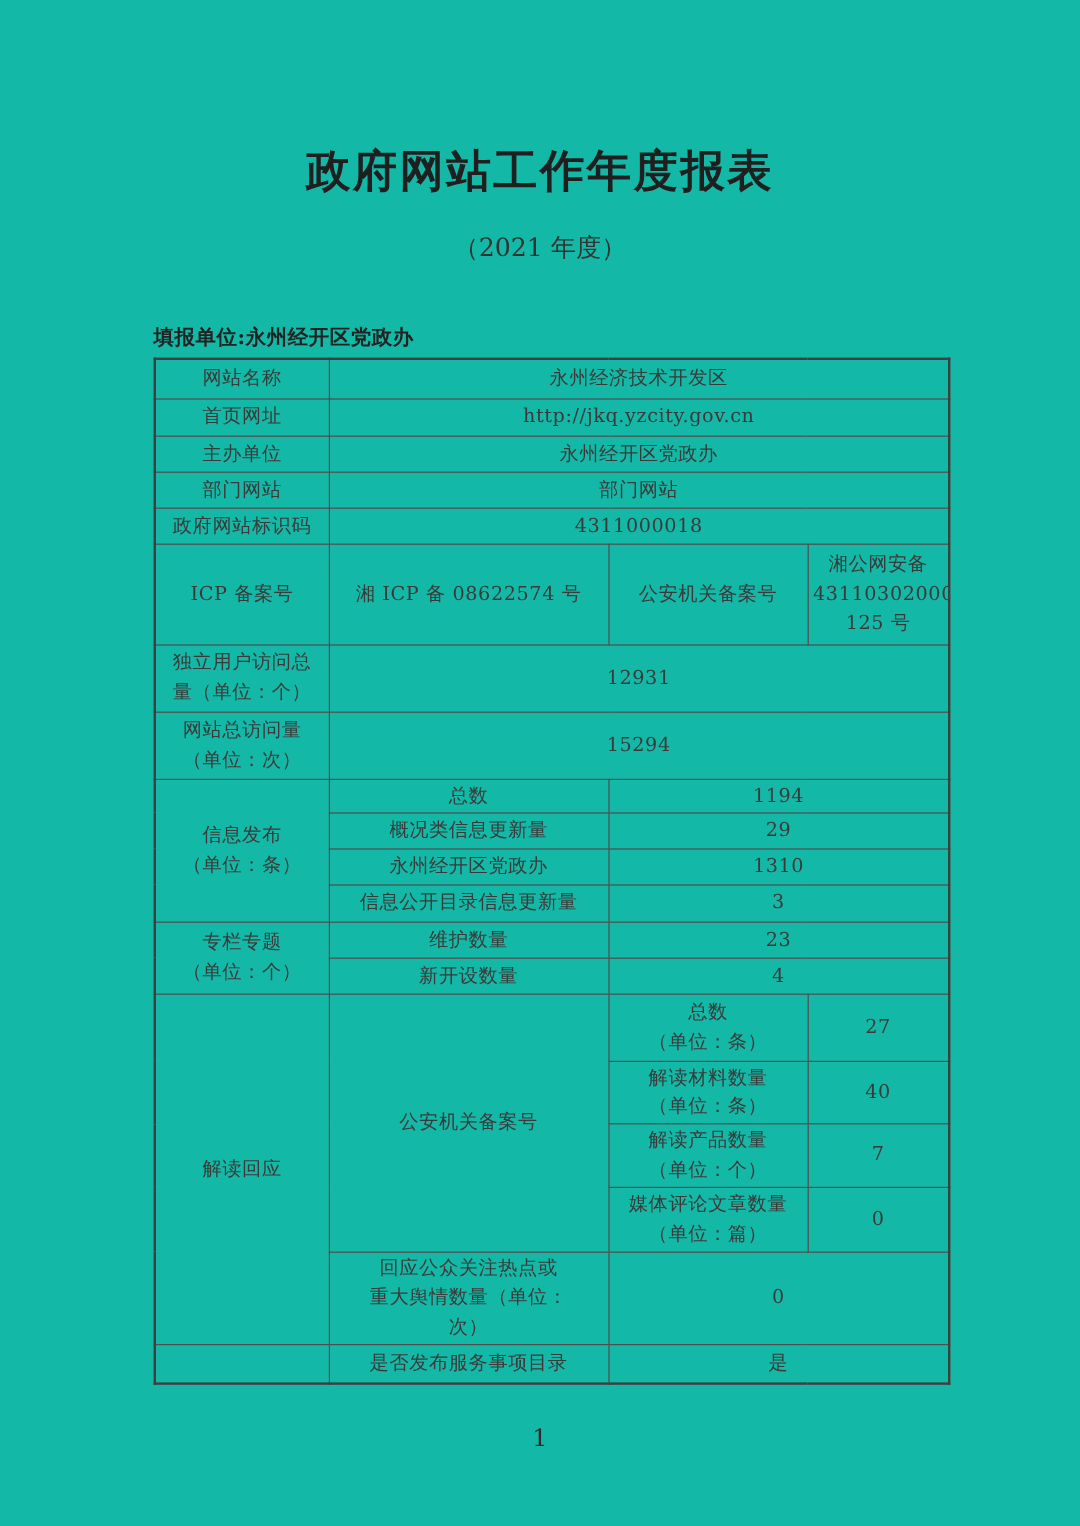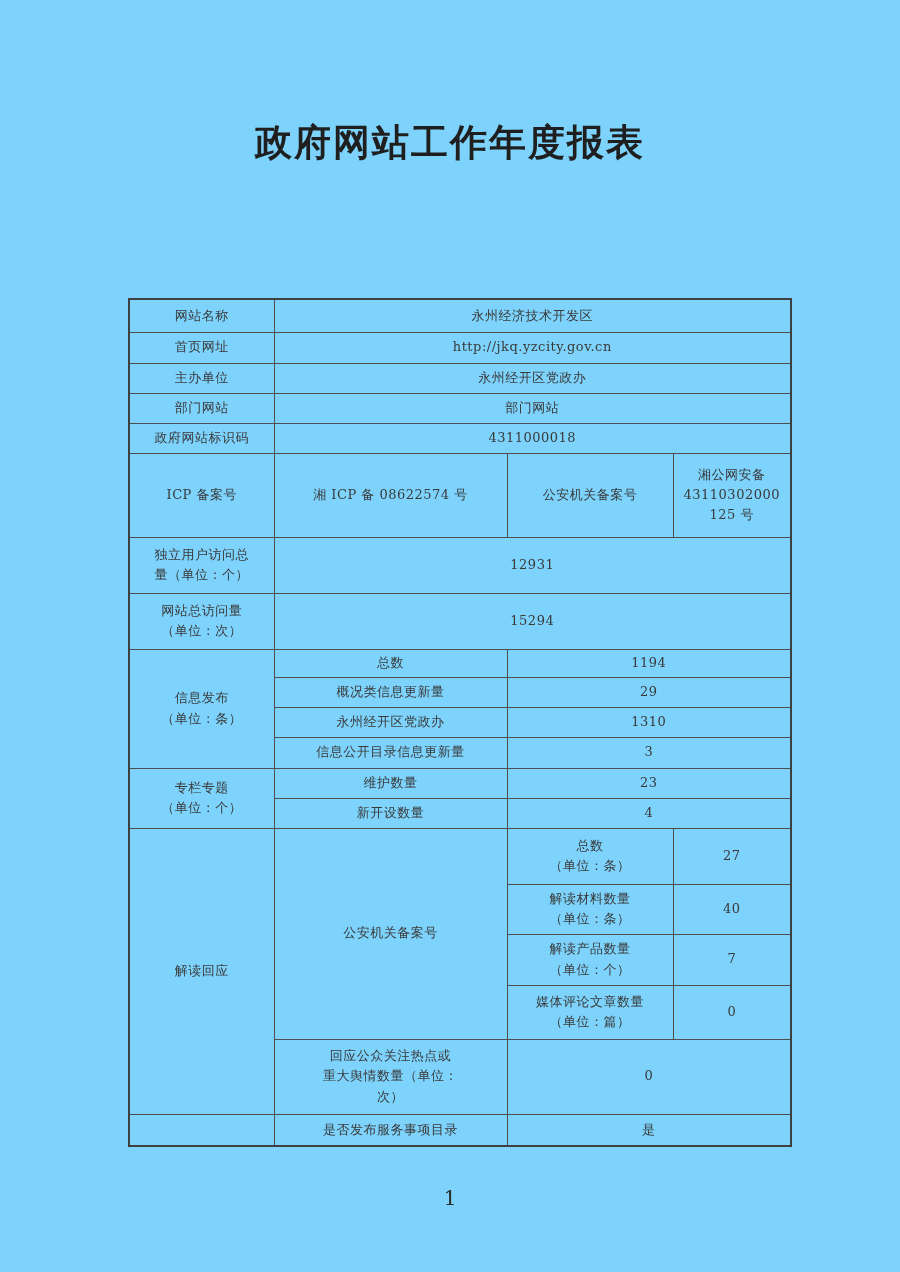--- a/index.html
+++ b/index.html
@@ -4,21 +4,21 @@
 <style>
   html, body {
     margin: 0;
     padding: 0;
     background: #ffffff;
   }
   .page {
     position: relative;
     width: 900px;
     height: 1272px;
-    background: #7dd3fc;
+    background: #14b8a6;
     font-family: "DejaVu Serif", "Liberation Serif", serif;
     color: #3a3a3a;
     overflow: hidden;
   }
   .doc-title {
     position: absolute;
     top: 118px;
     left: 0;
     width: 100%;
     text-align: center;
@@ -46,21 +46,21 @@
     color: #222222;
     letter-spacing: 0.5px;
   }
   table.report {
     position: absolute;
     top: 298px;
     left: 128px;
     width: 662px;
     border-collapse: collapse;
     table-layout: fixed;
-    font-size: 13px;
+    font-size: 16px;
     color: #3a3a3a;
   }
   table.report td {
     border: 1px solid #4f4f4f;
     text-align: center;
     vertical-align: middle;
     padding: 1px 4px;
     white-space: pre-line;
     line-height: 1.55;
     letter-spacing: 0.5px;
@@ -84,20 +84,22 @@
     font-size: 20px;
     color: #2b2b2b;
   }
 </style>
 </head>
 <body>
 
 <div class="page">
 
   <div class="doc-title">政府网站工作年度报表</div>
+  <div class="doc-subtitle">（2021 年度）</div>
+  <div class="reporting-unit">填报单位:永州经开区党政办</div>
 
   <table class="report">
     <colgroup>
       <col style="width:145px">
         <col style="width:233px">
         <col style="width:166px">
         <col style="width:118px">
     </colgroup>
     <tbody>
       <tr style="height:33px">

